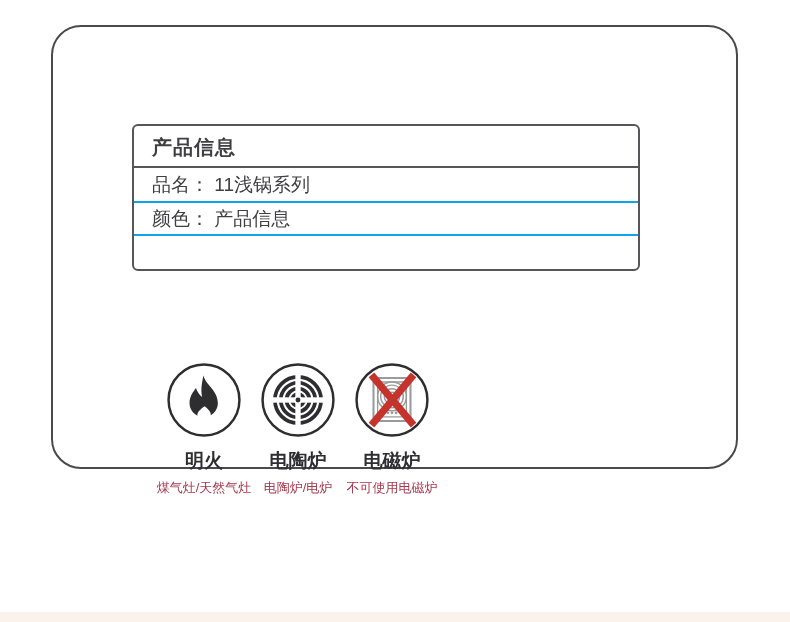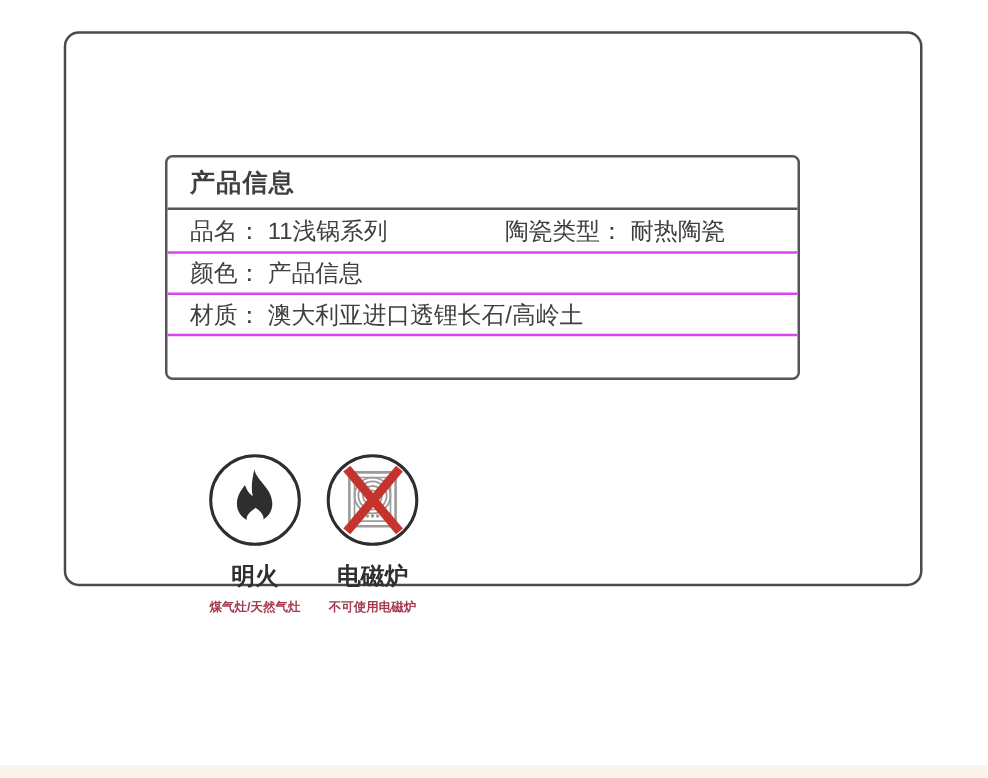--- a/index.html
+++ b/index.html
@@ -9,21 +9,21 @@
     background:#ffffff;
     font-family:"Liberation Sans", sans-serif;
     overflow:hidden;
   }
   .card {
     position:absolute;
     left:51px; top:25px;
     width:687px; height:444px;
     background:#ffffff;
     border:2.5px solid #4a4a4d;
-    border-radius:12px;
+    border-radius:30px;
   }
   
   .spec-table {
     position:absolute;
     left:79px; top:97px;
     width:508px;
     border:2px solid #55555a;
     border-radius:6px;
     color:#3f3f42;
     background:#fff;
@@ -37,21 +37,21 @@
     border-bottom:2px solid #55555a;
     letter-spacing:1px;
   }
   .t-row {
     position:relative;
     height:33px;
     display:flex;
     align-items:center;
     padding-left:18px;
     font-size:19px;
-    border-bottom:2px solid #d946ef;
+    border-bottom:2px solid #0ea5e9;
     white-space:nowrap;
   }
   .t-row.tall { height:35px; }
   .t-row.empty { height:33px; border-bottom:none; }
   .right-cell { position:absolute; left:270px; }
   
   .methods {
     position:absolute;
     left:104px; top:335px;
     width:470px;
@@ -67,65 +67,77 @@
   .method .label {
     margin-top:10px;
     font-size:19px;
     font-weight:600;
     color:#2f2f31;
     white-space:nowrap;
     font-family:Liberation Mono, monospace;
   }
   .method .sub {
     margin-top:5px;
-    font-size:10px;
-    font-weight:700;
+    font-size:13px;
+    font-weight:400;
     color:#a63a50;
     white-space:nowrap;
   }
   .bottom-strip {
     position:absolute;
     left:0; bottom:0;
     width:790px; height:10px;
     background:#fcf2ec;
   }
 </style>
 </head>
 <body>
 
 <div class="card">
 
   <div class="spec-table">
     <div class="t-header">产品信息</div>
     <div class="t-row tall">
       <span>品名： 11浅锅系列</span>
-      <span class="right-cell">陶瓷类型： 耐热陶瓷</span>
     </div>
     <div class="t-row">
       <span>颜色： 产品信息</span>
-    </div>
-    <div class="t-row">
-      <span>材质： 澳大利亚进口透锂长石/高岭土</span>
     </div>
     <div class="t-row empty"></div>
   </div>
 
   <div class="methods">
 
     <div class="method">
       <svg width="76" height="76" viewBox="0 0 74 74">
         <circle cx="37" cy="37" r="34.5" fill="#fff" stroke="#2e2e30" stroke-width="2.4"></circle>
         <path d="M36.5 13c1.5 9 14 14.5 14 27a13.8 13.8 0 0 1-27.6 0c0-6.5 3.4-10.6 6.3-14.6 1.2 3.8 3.1 6.6 6 8.6-1.7-7.6 0-14.5 1.3-21z" fill="#2e2e30"></path>
         <path d="M37.5 43c3.6 2.8 6.2 5.2 6.2 8.7a6.6 6.6 0 0 1-13.2 0c0-3.5 3.4-5.9 7-8.7z" fill="#fff"></path>
       </svg>
       <div class="label">明火</div>
       <div class="sub">煤气灶/天然气灶</div>
     </div>
 
 
+    <div class="method">
+      <svg width="76" height="76" viewBox="0 0 74 74">
+        <circle cx="37" cy="37" r="34.5" fill="#fff" stroke="#2e2e30" stroke-width="2.4"></circle>
+        <g fill="none" stroke="#2e2e30" stroke-width="3.6">
+          <circle cx="37" cy="37" r="22.5"></circle>
+          <circle cx="37" cy="37" r="16.8"></circle>
+          <circle cx="37" cy="37" r="11.2"></circle>
+          <circle cx="37" cy="37" r="5.8"></circle>
+        </g>
+        <rect x="34.4" y="10" width="5.2" height="54" fill="#fff"></rect>
+        <rect x="10" y="34.4" width="54" height="5.2" fill="#fff"></rect>
+        <circle cx="37" cy="37" r="2.4" fill="#2e2e30"></circle>
+      </svg>
+      <div class="label">电陶炉</div>
+      <div class="sub">电陶炉/电炉</div>
+    </div>
 
 
     <div class="method">
       <svg width="76" height="76" viewBox="0 0 74 74">
         <circle cx="37" cy="37" r="34.5" fill="#fff" stroke="#2e2e30" stroke-width="2.4"></circle>
         <g fill="none" stroke="#9a9a9a">
           <rect x="19" y="15.5" width="36" height="42" rx="4" stroke-width="2"></rect>
           <rect x="23" y="19.5" width="28" height="34" rx="2" stroke-width="1.3"></rect>
           <circle cx="37" cy="33.5" r="4" stroke-width="1.4"></circle>
           <circle cx="37" cy="33.5" r="7.5" stroke-width="1.4"></circle>

